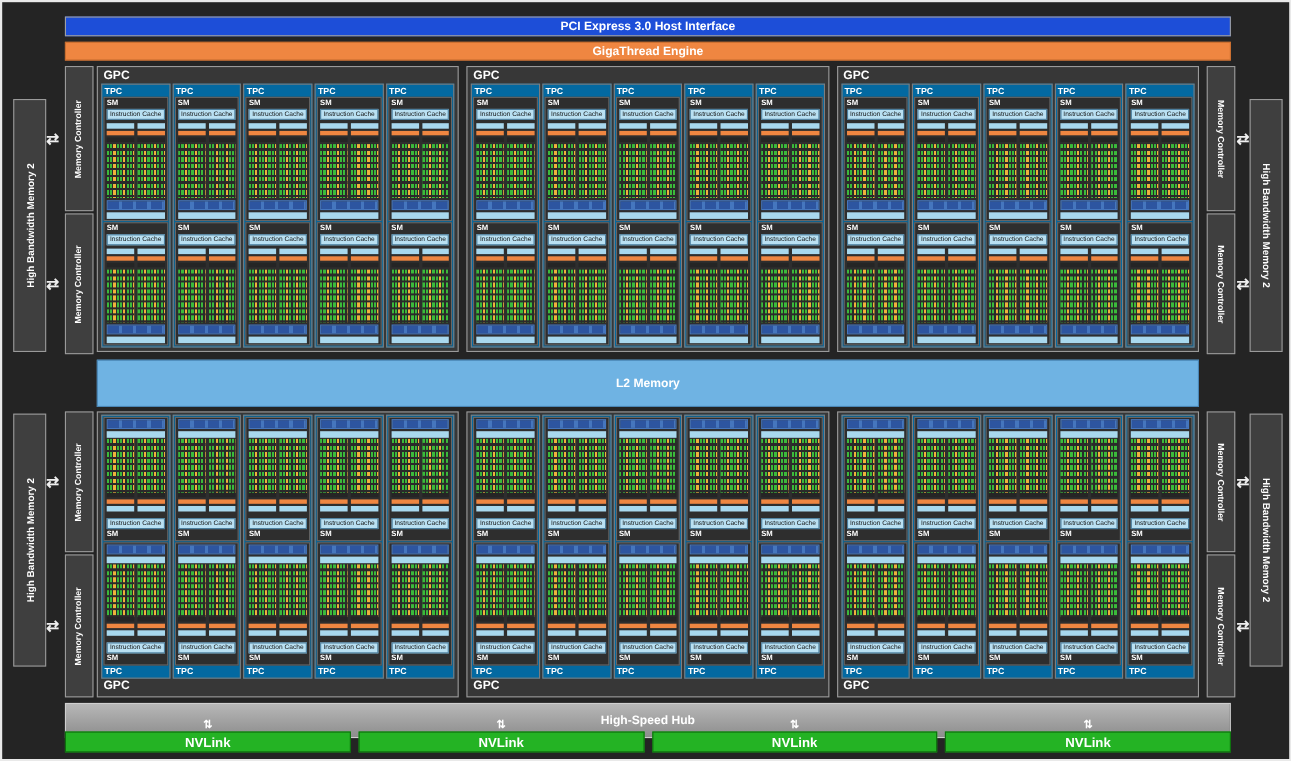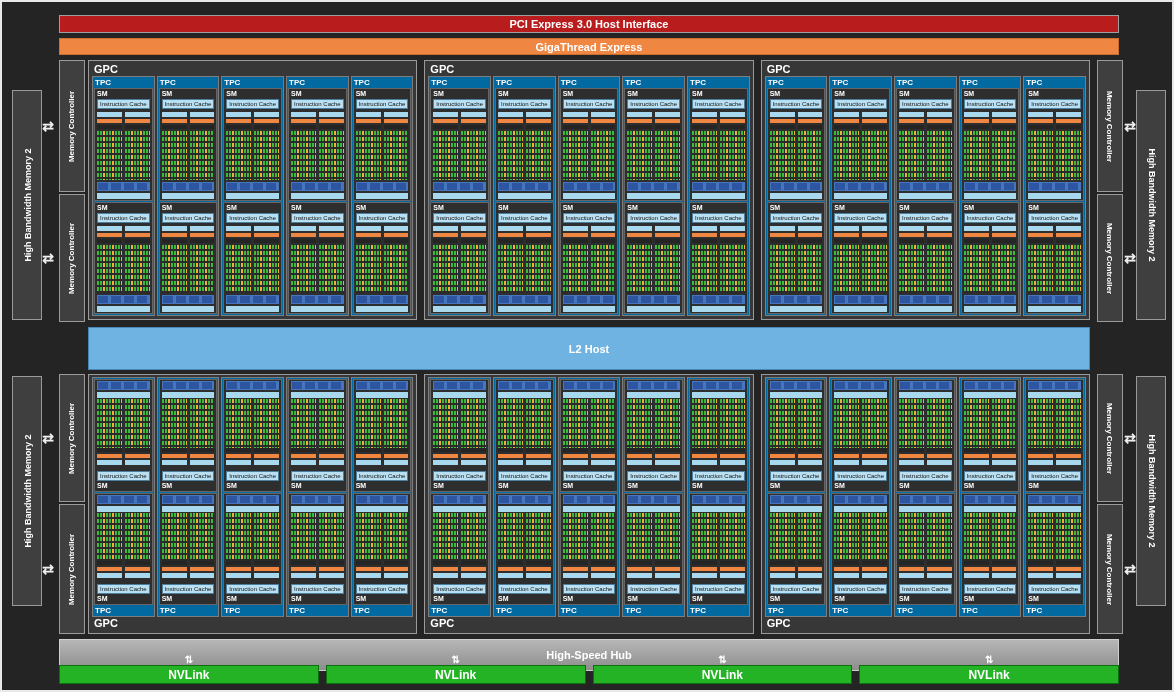--- a/index.html
+++ b/index.html
@@ -1,20 +1,20 @@
 <!DOCTYPE html>
 <html><head>
 <meta charset="utf-8">
 <style>
   html,body{margin:0;padding:0;background:#4a4a4a;}
   #stage{position:relative;width:1174px;height:692px;background:#242424;border:2px solid #e9e9e9;
          box-sizing:border-box;overflow:hidden;font-family:"Liberation Sans",sans-serif;}
   .wbar{position:absolute;left:57px;width:1060px;display:flex;align-items:center;justify-content:center;
         color:#fff;font-weight:bold;font-size:11px;box-sizing:border-box;}
-  #pci-bar{top:13px;height:18px;background:#b91c1c;border:1px solid #9f9f9f;}
+  #pci-bar{top:13px;height:18px;background:#1d4ed8;border:1px solid #9f9f9f;}
   #gigathread-bar{top:36px;height:17px;background:#ef8641;border:1px solid #c96f30;}
   #l2-bar{position:absolute;left:86px;top:325px;width:1002px;height:43px;background:#6fb3e3;
           border:1px solid #4a86b5;color:#fff;font-weight:bold;font-size:11px;
           display:flex;align-items:center;justify-content:center;box-sizing:border-box;}
   #hub-bar{top:637px;height:32px;background:linear-gradient(#b7b7b7,#8d8d8d);border:1px solid #cfcfcf;}
   .gpc-row{position:absolute;left:86px;width:1002px;height:260px;display:flex;gap:7px;}
   #gpc-row-top{top:58px;} #gpc-row-bottom{top:372px;}
   .gpc{flex:1;background:#373737;border:1px solid #9a9a9a;display:flex;flex-direction:column;
        padding:2px 3px 3px;box-sizing:border-box;}
   .gpc-label{color:#fff;font-weight:bold;font-size:11px;height:13px;line-height:13px;padding-left:2px;}
@@ -52,21 +52,21 @@
   .updown-arrow{height:10px;line-height:9px;font-size:10px;color:#fff;font-weight:bold;}
   .nvlink-box{width:100%;height:19px;background:#24b324;border:1px solid #0d6e0d;color:#fff;
               font-weight:bold;font-size:12px;display:flex;align-items:center;justify-content:center;
               box-sizing:border-box;}
 </style>
 </head>
 <body>
 
 <div id="stage">
   <div id="pci-bar" class="wbar">PCI Express 3.0 Host Interface</div>
-  <div id="gigathread-bar" class="wbar">GigaThread Express</div>
+  <div id="gigathread-bar" class="wbar">GigaThread Engine</div>
 
   <div id="gpc-row-top" class="gpc-row">
       <div class="gpc">
         <div class="gpc-label">GPC</div>
         <div class="tpc-row">
           <div class="tpc">
             <div class="tpc-label">TPC</div>
             <div class="sm">
               <div class="sm-label">SM</div>
               <div class="ic-bar">Instruction Cache</div>
@@ -717,21 +717,21 @@
                 </div>
               </div>
               <div class="tex-bar"></div>
               <div class="shared-bar"></div>
             </div>
           </div>
         </div>
       </div>
     </div>
 
-  <div id="l2-bar">L2 Host</div>
+  <div id="l2-bar">L2 Memory</div>
 
   <div id="gpc-row-bottom" class="gpc-row">
       <div class="gpc">
         <div class="tpc-row">
           <div class="tpc">
             <div class="sm mirrored">
               <div class="tex-bar"></div>
               <div class="shared-bar"></div>
               <div class="blocks">
                 <div class="block">

